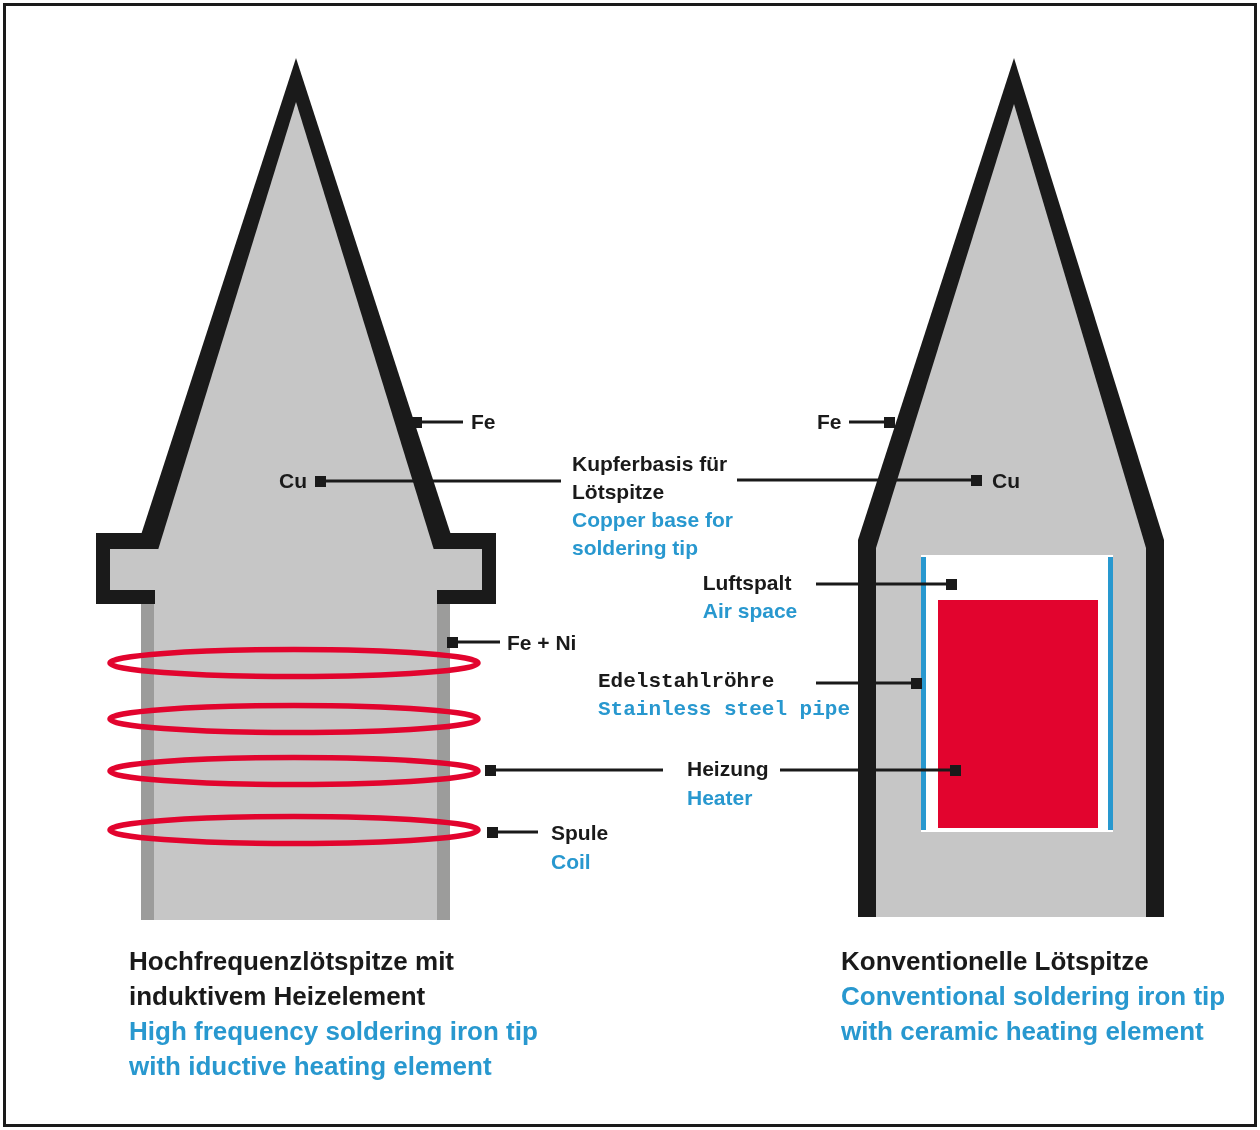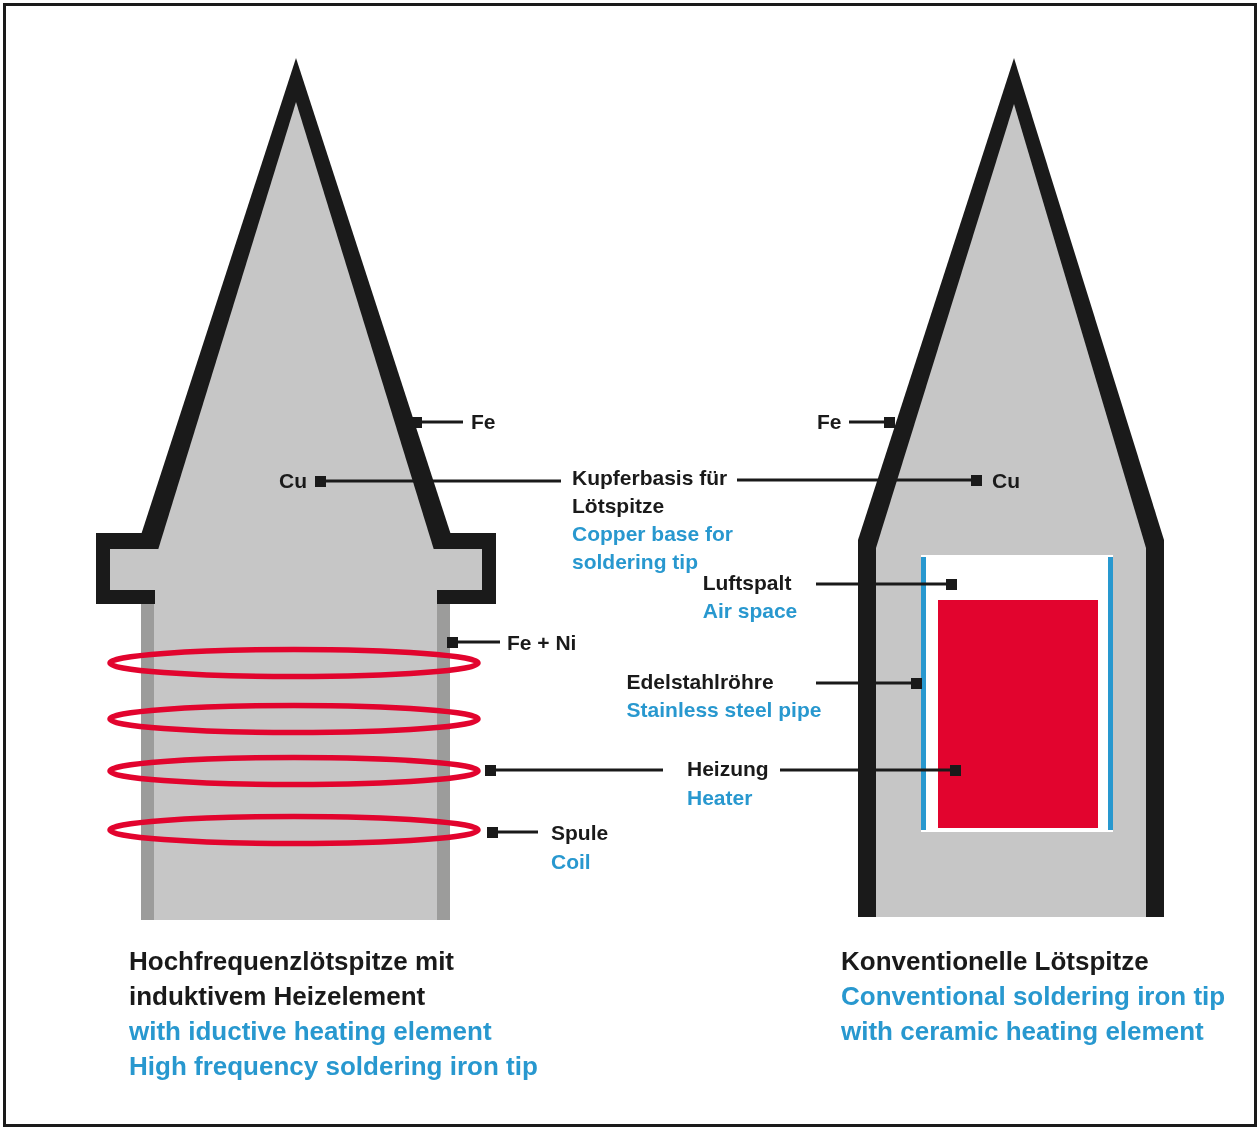--- a/index.html
+++ b/index.html
@@ -90,41 +90,41 @@
   </svg>
 
   <div class="lbl" style="left:471px;top:408px;">
     <span>Fe</span>
   </div>
 
   <div class="lbl" style="left:279px;top:467px;">
     <span>Cu</span>
   </div>
 
-  <div class="lbl" style="left:572px;top:464px;">
+  <div class="lbl" style="left:572px;top:450px;">
     <div>Kupferbasis für</div>
     <div>Lötspitze</div>
     <div class="en">Copper base for</div>
     <div class="en">soldering tip</div>
   </div>
 
   <div class="lbl" style="left:817px;top:408px;">
     <span>Fe</span>
   </div>
 
   <div class="lbl" style="left:992px;top:467px;">
     <span>Cu</span>
   </div>
 
   <div class="lbl ctr" style="left:750px;top:569px;">
     <div>Luftspalt</div>
     <div class="en">Air space</div>
   </div>
 
-  <div class="lbl ctr" style="left:724px;top:668px;">
+  <div class="lbl ctr" style="left:724px;top:668px;font-family:Liberation Mono, monospace;">
     <div>Edelstahlröhre</div>
     <div class="en">Stainless steel pipe</div>
   </div>
 
   <div class="lbl" style="left:507px;top:629px;">
     <span>Fe + Ni</span>
   </div>
 
   <div class="lbl" style="left:687px;top:754px;line-height:29px;">
     <div>Heizung</div>
@@ -132,22 +132,22 @@
   </div>
 
   <div class="lbl" style="left:551px;top:818px;line-height:29px;">
     <div>Spule</div>
     <div class="en">Coil</div>
   </div>
 
   <div class="cap" style="left:122px;top:944px;">
     <div>Hochfrequenzlötspitze mit</div>
     <div>induktivem Heizelement</div>
+    <div class="en">High frequency soldering iron tip</div>
     <div class="en">with iductive heating element</div>
-    <div class="en">High frequency soldering iron tip</div>
   </div>
 
   <div class="cap" style="left:834px;top:944px;">
     <div>Konventionelle Lötspitze</div>
     <div class="en">Conventional soldering iron tip</div>
     <div class="en">with ceramic heating element</div>
   </div>
 
   <div class="frame"></div>
 </div>

